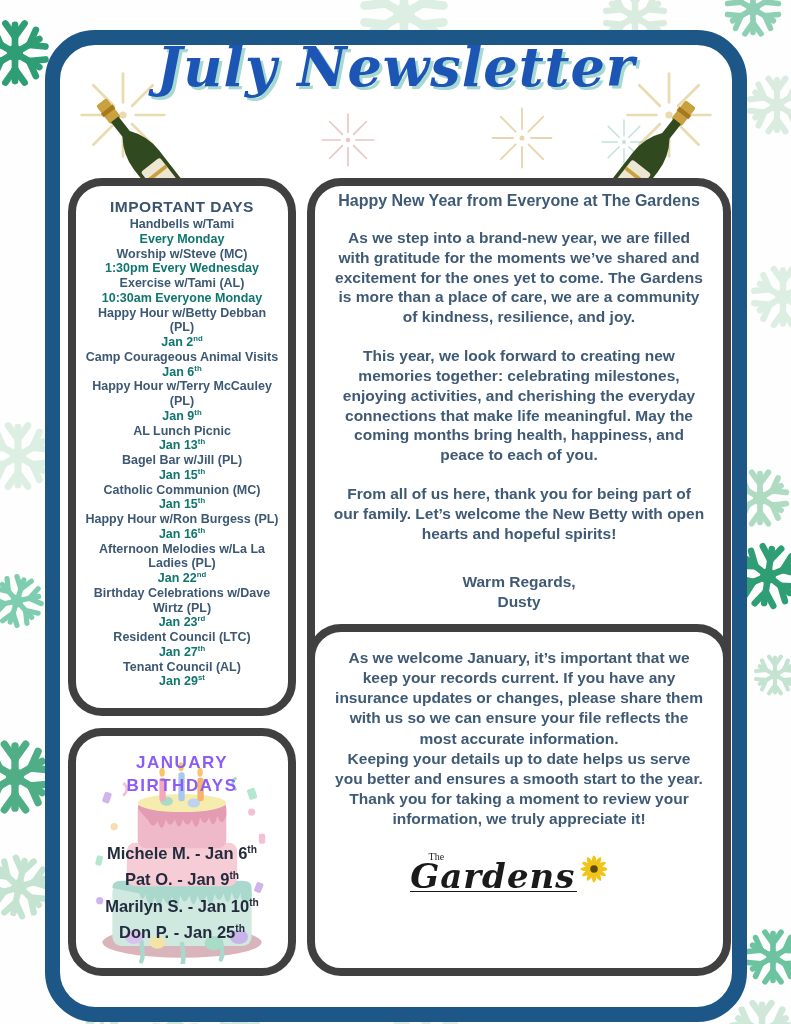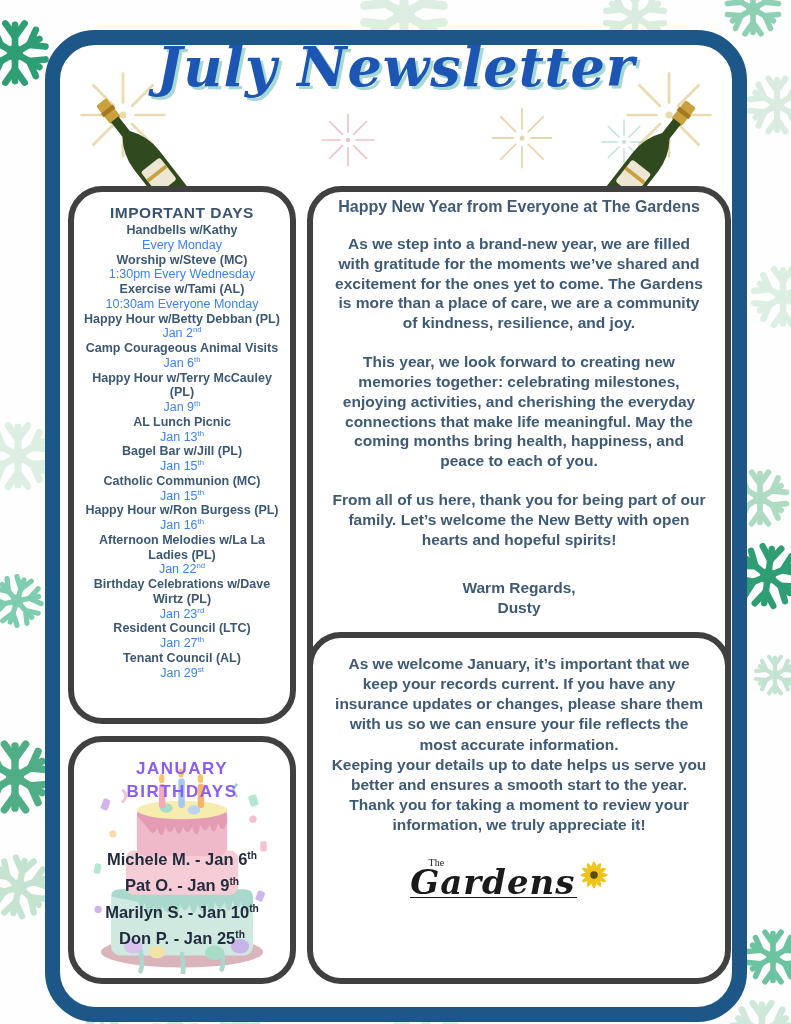--- a/index.html
+++ b/index.html
@@ -23,32 +23,32 @@
                 font-size:44px; letter-spacing:2px; line-height:1.0; margin-top:4px;
                 background:linear-gradient(180deg,#e8c876 0%, #c9a23f 45%, #9a7422 80%, #d9b75e 100%);
                 -webkit-background-clip:text; background-clip:text; color:transparent;
                 filter:drop-shadow(1px 2px 0 rgba(120,90,20,.45)); }
   .bottle { position:absolute; width:58px; height:130px; }
   .bottle-left  { left:52px;  top:48px; transform:rotate(-38deg); }
   .bottle-right { right:52px; top:50px; transform:rotate(38deg) scaleX(-1); }
   .burst { position:absolute; }
 
   
-  .card { position:absolute; background:#ffffff; border:6px solid #404040; border-radius:34px; overflow:hidden;margin-top:8px; }
+  .card { position:absolute; background:#ffffff; border:8px solid #404040; border-radius:34px; overflow:hidden; }
   .card-days      { left:68px;  top:178px; width:228px; height:538px; padding:12px 9px; }
   .card-birthdays { left:68px;  top:728px; width:228px; height:248px; padding:12px 8px; }
   .card-message   { left:307px; top:178px; width:424px; height:522px; padding:6px 18px; }
   .card-insurance { left:307px; top:624px; width:424px; height:352px; padding:16px 18px; }
 
   
   .days-heading { text-align:center; font-weight:bold; font-size:15.5px; letter-spacing:.5px;
                   color:#3a536e; margin-bottom:1px; }
   .event { text-align:center; color:#4a647e; font-size:12.5px; line-height:1.18; }
   .event .ev-name { font-weight:bold; color:#3d5873; }
-  .event .ev-when { font-weight:normal; color:#3b82f6; }
+  .event .ev-when { font-weight:bold; color:#0f766e; }
   sup { font-size:.62em; vertical-align:super; line-height:0; }
 
   
   .msg-title { text-align:center; font-weight:bold; font-size:16px; color:#3f5a75; margin-bottom:18px; }
   .msg-par   { text-align:center; font-weight:bold; font-size:15.5px; line-height:1.28;
                color:#3f5a75; margin-bottom:19px; }
   .msg-sign  { text-align:center; font-weight:bold; font-size:15.5px; line-height:1.3;
                color:#3f5a75; margin-top:28px; }
 
   
@@ -233,21 +233,21 @@
         <use href="#bottle"></use>
       </svg>
     <div class="title-main">July Newsletter</div>
   </div>
 
   <div class="card card-days">
     <div class="days-heading">IMPORTANT DAYS</div>
     <div>
 
         <div class="event">
-          <div class="ev-name">Handbells w/Kathy</div>
+          <div class="ev-name">Handbells w/Tami</div>
           <div class="ev-when"><span>Every Monday</span><sup></sup></div>
         </div>
 
         <div class="event">
           <div class="ev-name">Worship w/Steve (MC)</div>
           <div class="ev-when"><span>1:30pm Every Wednesday</span><sup></sup></div>
         </div>
 
         <div class="event">
           <div class="ev-name">Exercise w/Tami (AL)</div>

